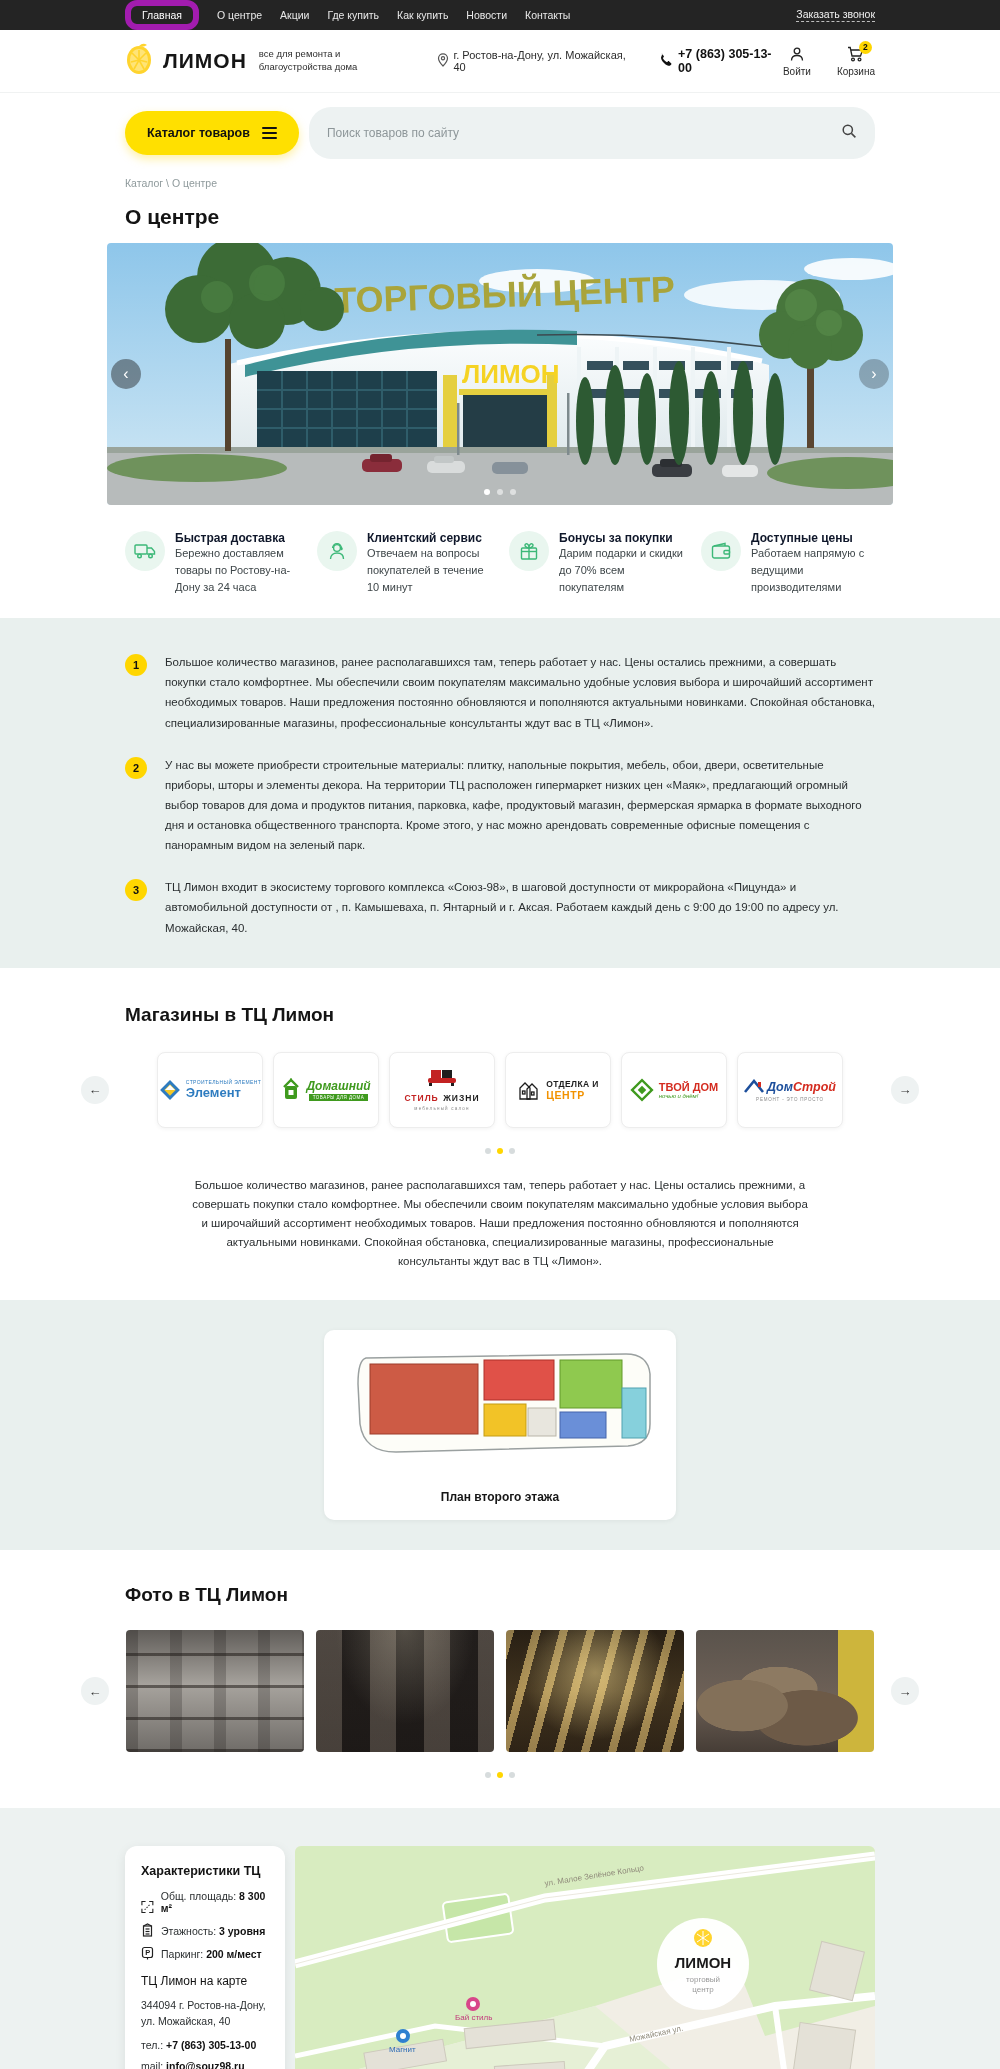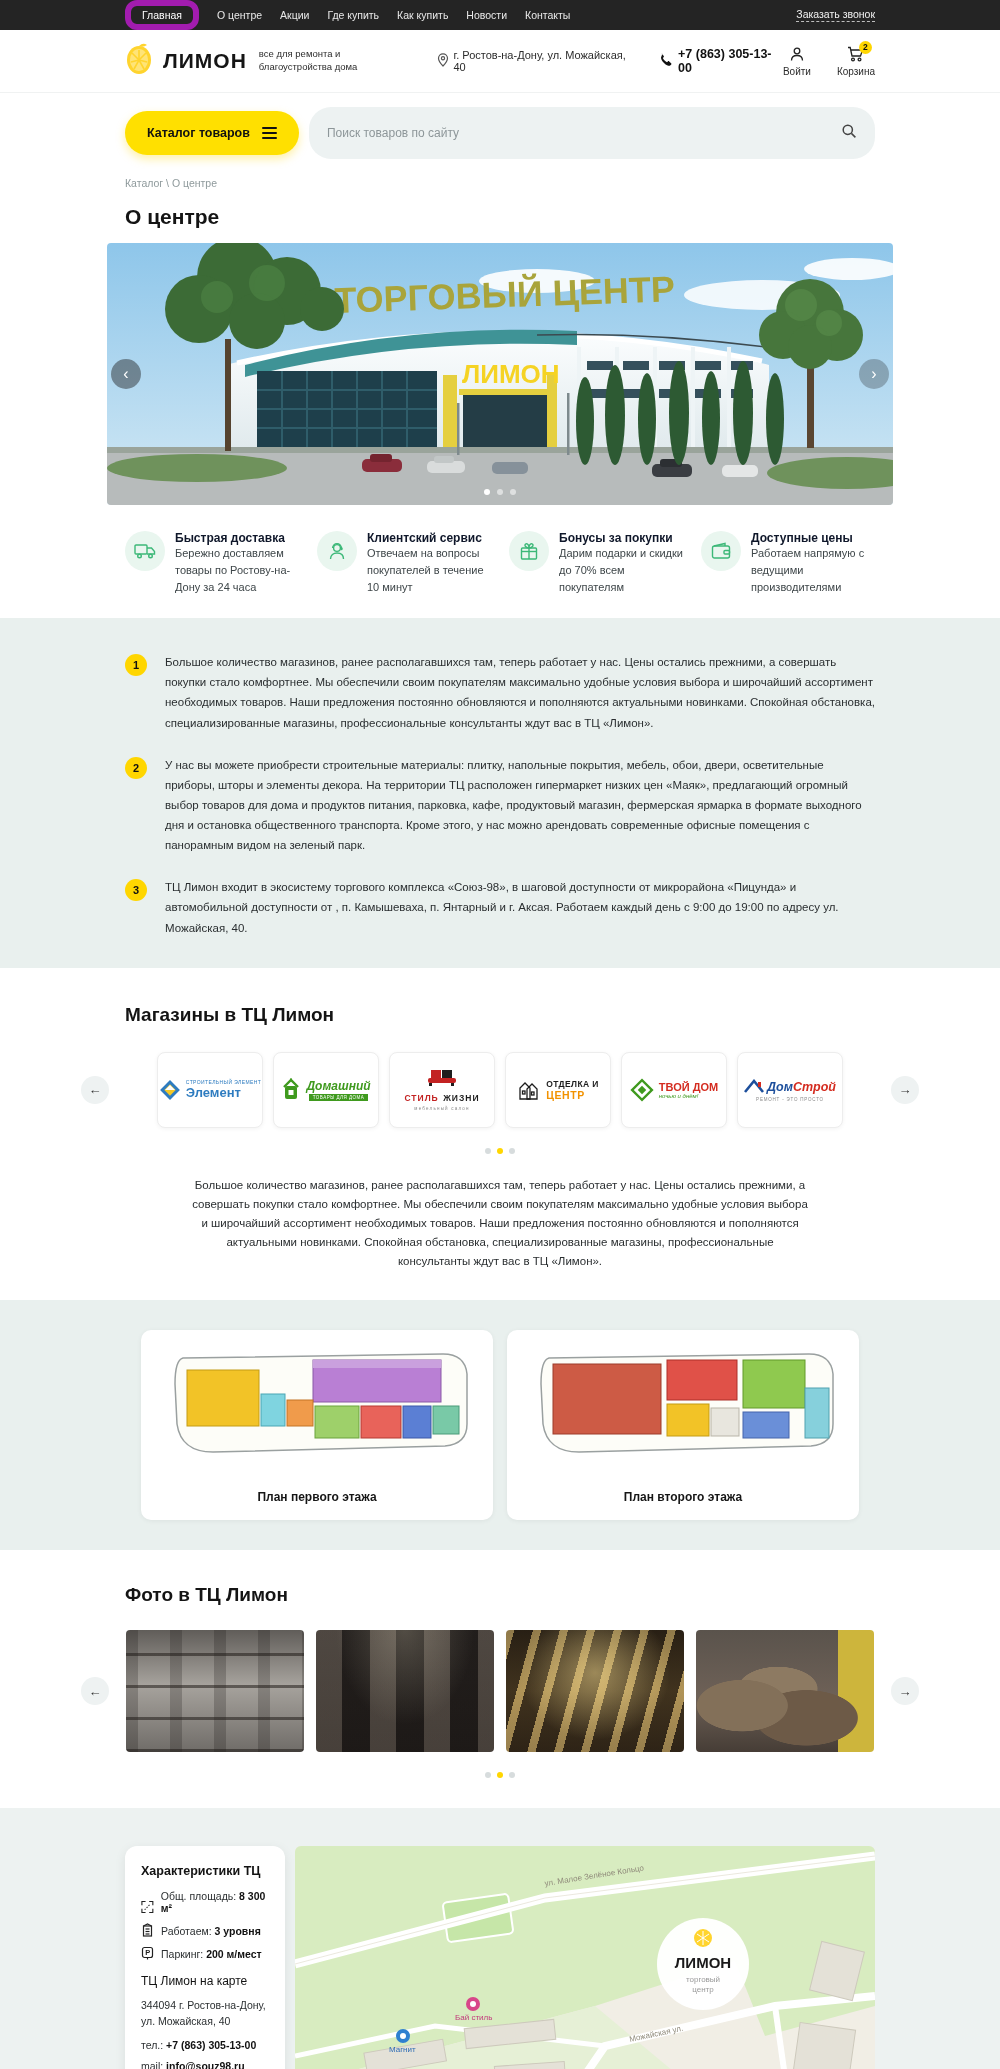--- a/index.html
+++ b/index.html
@@ -552,35 +552,20 @@
     <p class="shops-desc">Большое количество магазинов, ранее располагавшихся там, теперь работает у нас. Цены остались прежними, а совершать покупки стало комфортнее. Мы обеспечили своим покупателям максимально удобные условия выбора и широчайший ассортимент необходимых товаров. Наши предложения постоянно обновляются и пополняются актуальными новинками. Спокойная обстановка, специализированные магазины, профессиональные консультанты ждут вас в ТЦ «Лимон».</p>
   </div>
 </div>
 
 <div class="plans">
   <div class="container">
     <div class="plans-row">
       <div class="plan-card">
         <svg width="326" height="132" viewBox="0 0 326 132">
           <path d="M30 14 L290 10 Q312 10 314 30 L314 80 Q314 100 292 102 L60 108 Q28 108 24 80 L22 40 Q22 16 30 14 Z" fill="#fdfdf8" stroke="#9aa0a0" stroke-width="1.5"></path>
-          <rect x="160" y="16" width="128" height="42" fill="#b97fd4" stroke="#8a5aa6"></rect>
-          <rect x="34" y="26" width="72" height="56" fill="#f2c327" stroke="#c49c14"></rect>
-          <rect x="108" y="50" width="24" height="32" fill="#7fd4e0" stroke="#4ba6b4"></rect>
-          <rect x="134" y="56" width="26" height="26" fill="#f09b4b" stroke="#c47526"></rect>
-          <rect x="162" y="62" width="44" height="32" fill="#9ed06a" stroke="#6ba33c"></rect>
-          <rect x="208" y="62" width="40" height="32" fill="#e8635a" stroke="#b53b33"></rect>
-          <rect x="250" y="62" width="28" height="32" fill="#5b7fd4" stroke="#3c59a8"></rect>
-          <rect x="280" y="62" width="26" height="28" fill="#79c9a7" stroke="#4b9b78"></rect>
-          <rect x="160" y="16" width="128" height="8" fill="#caa0de"></rect>
-        </svg>
-        <div class="plan-caption">План первого этажа</div>
-      </div>
-      <div class="plan-card">
-        <svg width="326" height="132" viewBox="0 0 326 132">
-          <path d="M30 14 L290 10 Q312 10 314 30 L314 80 Q314 100 292 102 L60 108 Q28 108 24 80 L22 40 Q22 16 30 14 Z" fill="#fdfdf8" stroke="#9aa0a0" stroke-width="1.5"></path>
           <rect x="34" y="20" width="108" height="70" fill="#cd5b45" stroke="#9c3c2a"></rect>
           <rect x="148" y="16" width="70" height="40" fill="#e05148" stroke="#ad3129"></rect>
           <rect x="148" y="60" width="42" height="32" fill="#f2c327" stroke="#c49c14"></rect>
           <rect x="224" y="16" width="62" height="48" fill="#8fc94f" stroke="#629a2b"></rect>
           <rect x="224" y="68" width="46" height="26" fill="#6a8fd8" stroke="#4465ab"></rect>
           <rect x="286" y="44" width="24" height="50" fill="#86d0dc" stroke="#51a2af"></rect>
           <rect x="192" y="64" width="28" height="28" fill="#e8e6de" stroke="#b9b5a8"></rect>
         </svg>
         <div class="plan-caption">План второго этажа</div>
       </div>
@@ -620,21 +605,21 @@
           <span><span>Общ. площадь:</span> <b>8 300 м²</b></span>
         </div>
         <div class="spec">
           <svg width="13" height="14" viewBox="0 0 13 14" fill="none" stroke="#222" stroke-width="1.2">
               <rect x="2.5" y="3" width="8" height="10"></rect>
               <path d="M2.5 3 L6.5 1 L10.5 3"></path>
               <line x1="4.5" y1="6" x2="8.5" y2="6"></line>
               <line x1="4.5" y1="8.5" x2="8.5" y2="8.5"></line>
               <line x1="4.5" y1="11" x2="8.5" y2="11"></line>
             </svg>
-          <span><span>Работаем:</span> <b>3 уровня</b></span>
+          <span><span>Этажность:</span> <b>3 уровня</b></span>
         </div>
         <div class="spec">
           <svg width="13" height="14" viewBox="0 0 13 14" fill="none" stroke="#222" stroke-width="1.2">
               <rect x="1.5" y="1.5" width="10" height="10" rx="2"></rect>
               <path d="M6.5 11.5 L6.5 13.5"></path>
               <text x="4.2" y="9" font-size="7.5" font-weight="bold" fill="#222" stroke="none" font-family="Liberation Sans, sans-serif">P</text>
             </svg>
           <span><span>Паркинг:</span> <b>200 м/мест</b></span>
         </div>
         <div class="map-sub">ТЦ Лимон на карте</div>

